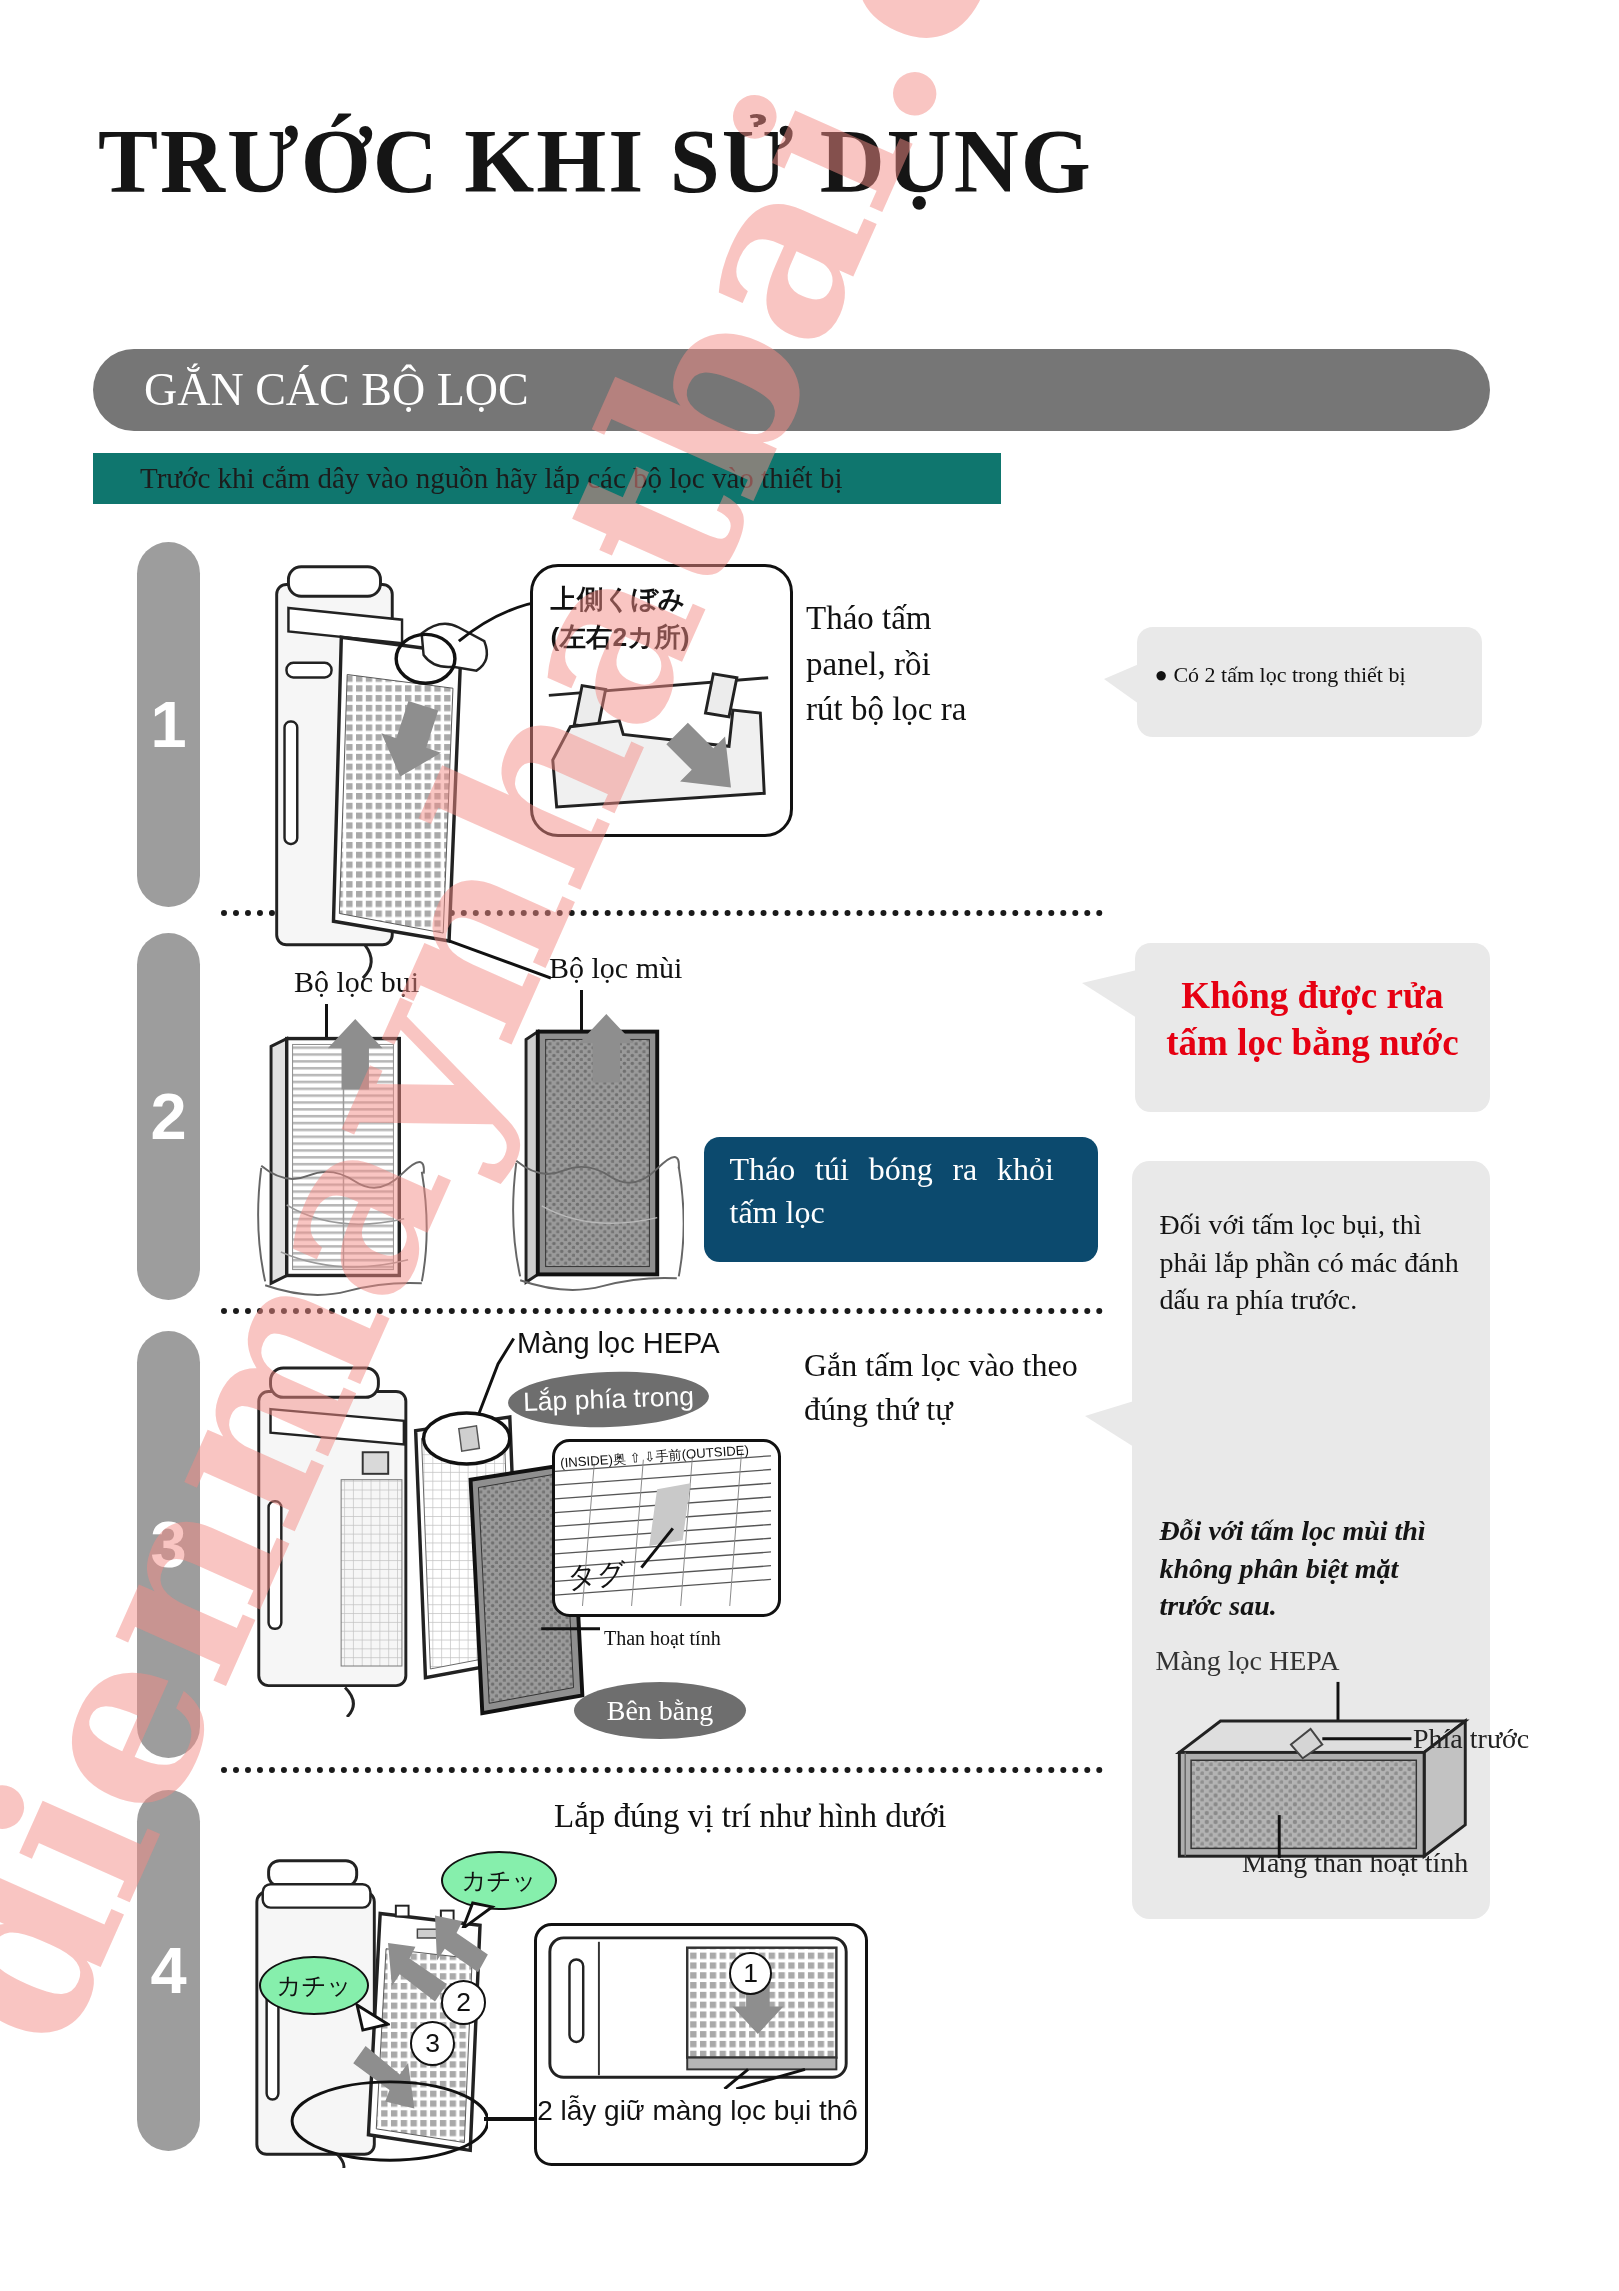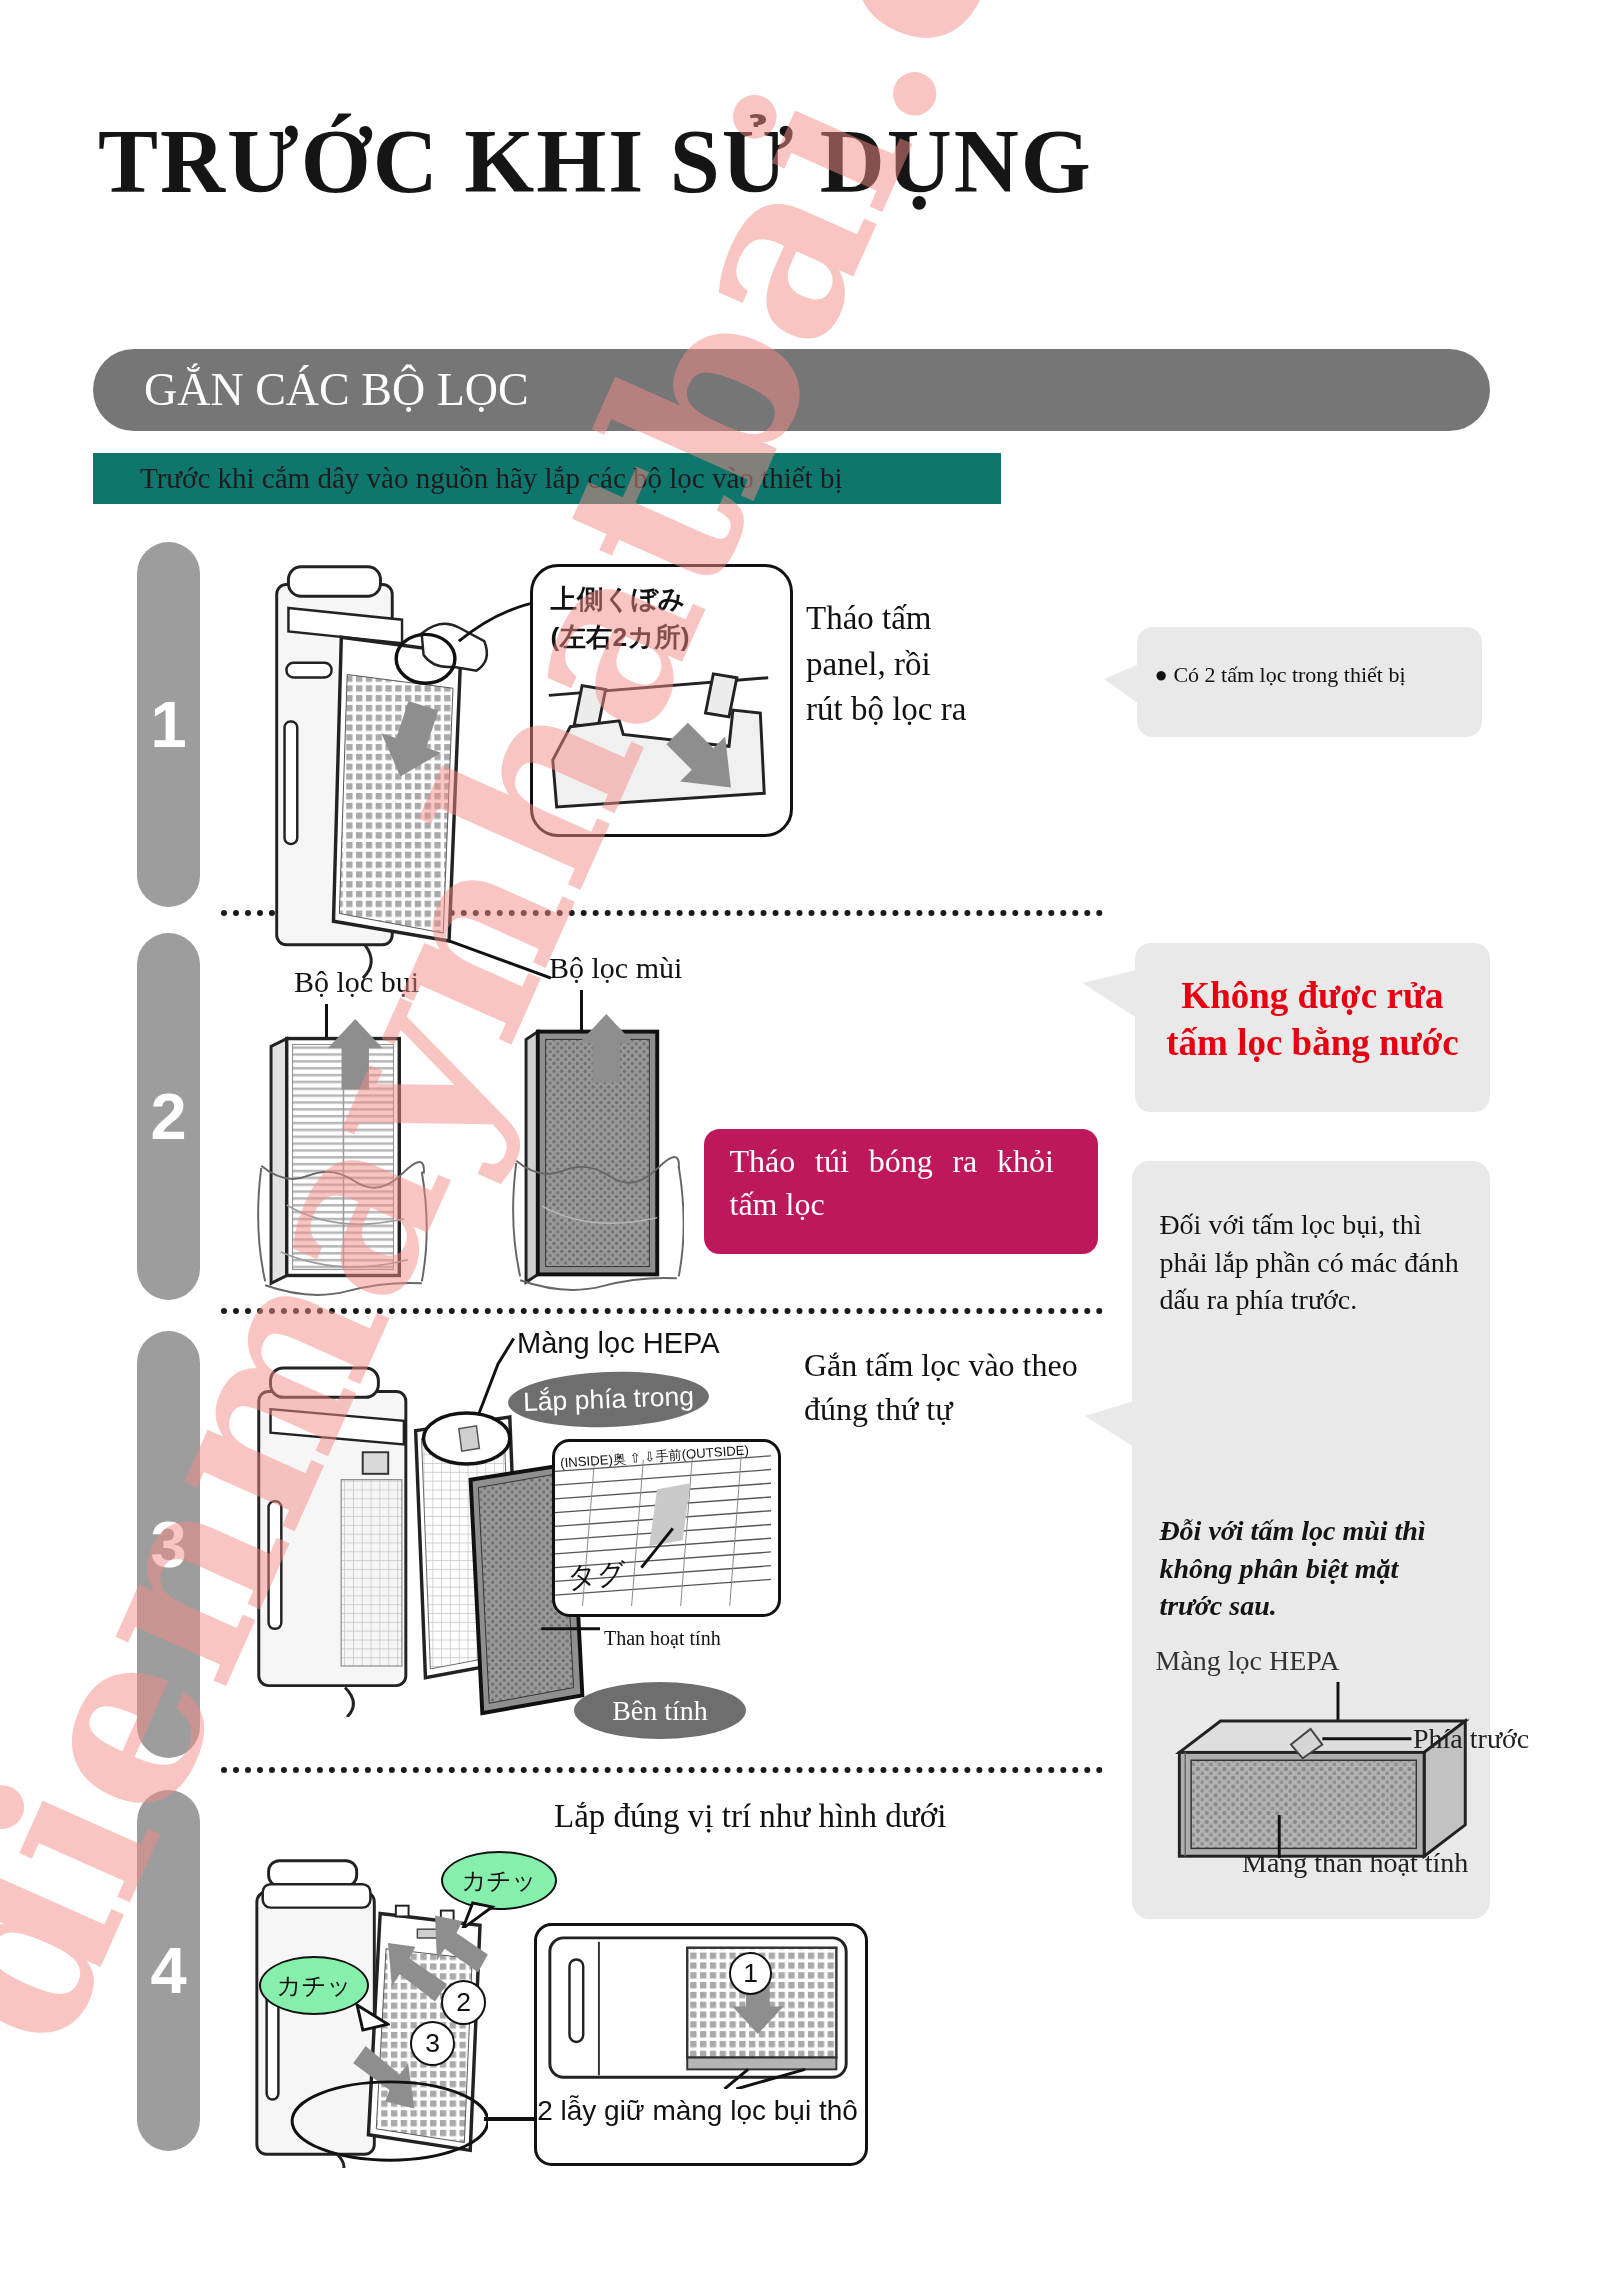--- a/index.html
+++ b/index.html
@@ -12,21 +12,21 @@
   .title{font-size:90px;font-weight:bold;letter-spacing:2px;color:#151515;white-space:nowrap;}
   .secbar{background:#767676;border-radius:41px;color:#fff;font-size:46px;line-height:82px;padding-left:51px;}
   .introstrip{background:#0f766e;font-size:29px;line-height:51px;padding-left:47px;color:#1c1c1c;}
   .capsule{background:#9d9d9d;border-radius:33px;color:#fff;display:flex;align-items:center;justify-content:center;
            font-family:"Liberation Sans","DejaVu Sans",sans-serif;font-weight:bold;font-size:65px;}
   .dotted{border-top:6.9px dotted #1a1a1a;height:0;}
   .bubble{background:#e9e9e9;border-radius:15.7px;}
   .tri-left{width:0;height:0;}
   .calloutbox{background:#fff;border:3.9px solid #111;border-radius:19.6px;}
   .jp{font-family:"Liberation Sans","DejaVu Sans",sans-serif;}
-  .darkbox{background:#be185d;border-radius:15.7px;color:#fff;}
+  .darkbox{background:#0c4a6e;border-radius:15.7px;color:#fff;margin-top:8px;}
   .ovalbadge{background:#6e6e6e;color:#fff;border-radius:50%;display:flex;align-items:center;justify-content:center;}
   .warn{color:#e60012;font-weight:bold;}
   .leader-v{width:2.9px;background:#111;}
   .leader-h{height:3.9px;background:#111;}
   .circnum{border:2.9px solid #111;border-radius:50%;background:#fff;display:flex;align-items:center;justify-content:center;
            font-family:"Liberation Sans","DejaVu Sans",sans-serif;font-size:26.5px;color:#111;}
   .speech{background:#86efac;border:2.9px solid #111;border-radius:50%;display:flex;align-items:center;justify-content:center;
           font-size:24.5px;}
   .watermark{
     left:93px;top:1838px;height:235px;line-height:235px;font-size:233px;font-weight:bold;white-space:nowrap;
@@ -219,21 +219,21 @@
       <polygon points="104,48 138,42 130,100 96,106" fill="#c9c9c9"></polygon>
       <line x1="88" y1="128" x2="120" y2="88" stroke="#111" stroke-width="3"></line>
     </svg>
     <div class="jp abs" style="left:4.9px;top:5.9px;font-size:13.2px;white-space:nowrap;transform:rotate(-4deg);background:rgba(255,255,255,0.0);">(INSIDE)奥 ⇧ ⇩手前(OUTSIDE)</div>
     <div class="jp abs" style="left:11.8px;top:114px;font-size:29px;transform:rotate(-5deg);">タグ</div>
   </div>
 
   <div class="abs" style="left:604px;top:1627px;font-size:20px;">Than hoạt tính</div>
 
   <div class="abs ovalbadge" style="left:574px;top:1682px;width:172px;height:57px;font-size:28px;">
-    <span>Bên tính</span>
+    <span>Bên bằng</span>
   </div>
 
   <div class="abs" style="left:804px;top:1343px;width:304px;font-size:32px;line-height:1.38;">
     <div>Gắn tấm lọc vào theo</div>
     <div>đúng thứ tự</div>
   </div>
 
   <div class="abs bubble" style="left:1132px;top:1161px;width:358px;height:758px;border-radius:17.6px;">
     <div class="tri-left abs" style="left:-47px;top:240px;border-top:15.7px solid transparent;border-bottom:31px solid transparent;border-right:49px solid #e9e9e9;"></div>
     <div class="para abs" style="left:27.4px;top:45px;width:310px;">Đối với tấm lọc bụi, thì phải lắp phần có mác đánh dấu ra phía trước.</div>

